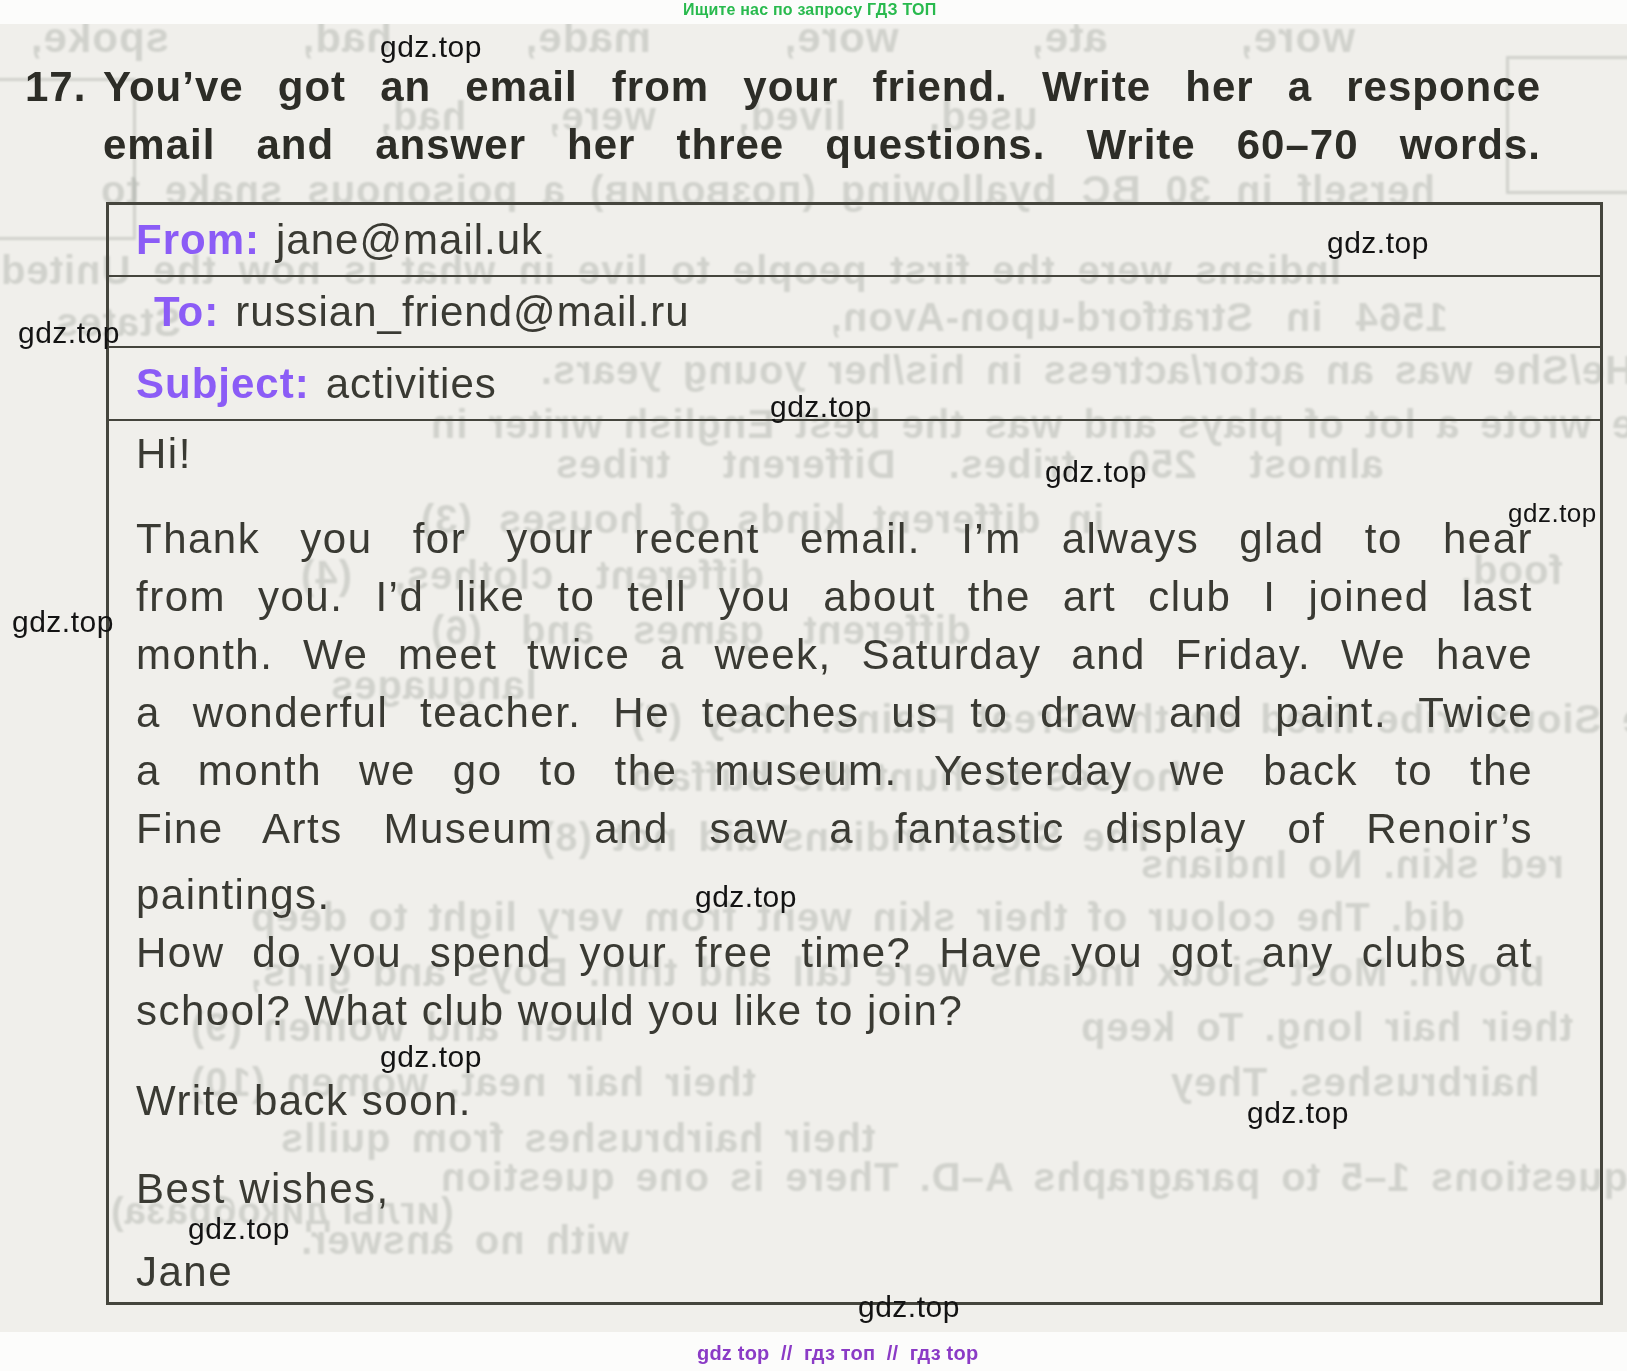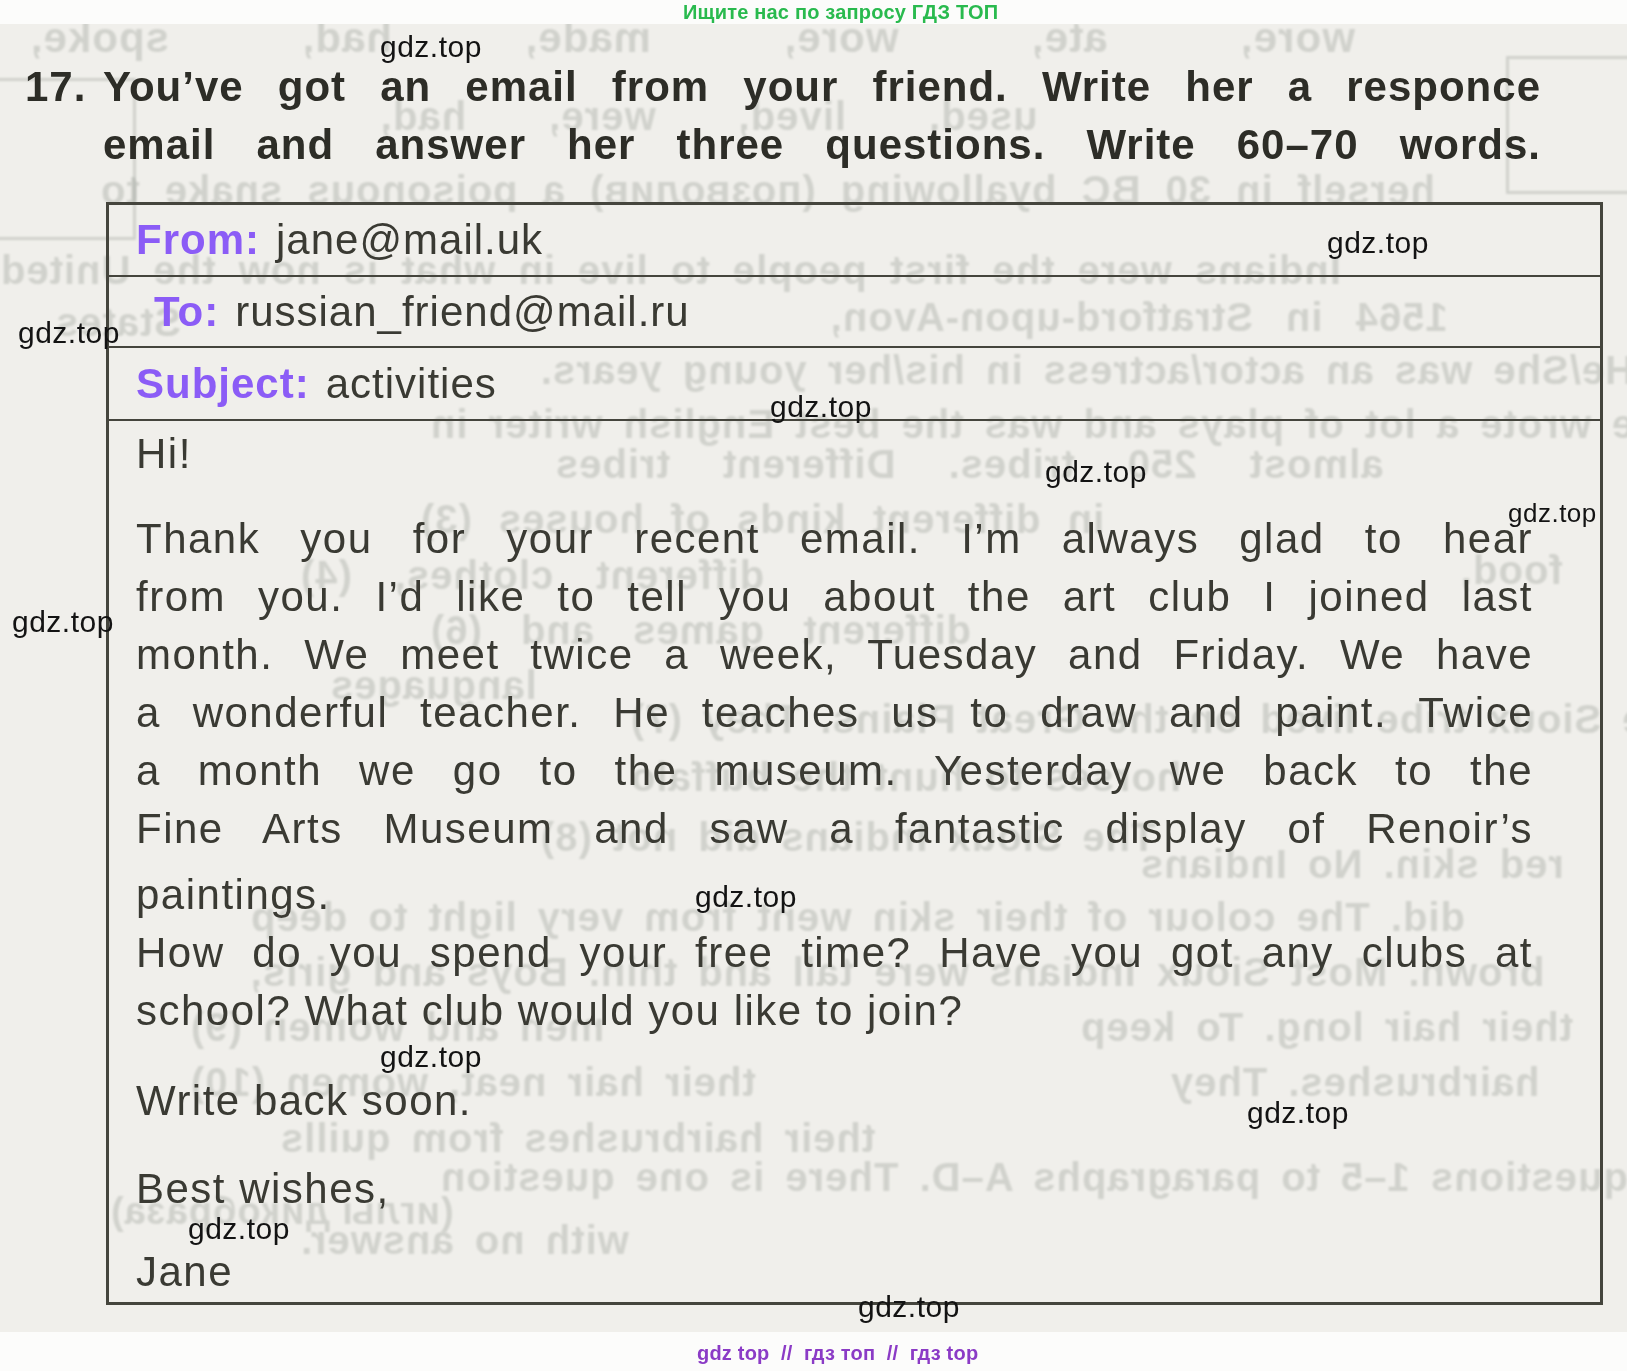--- a/index.html
+++ b/index.html
@@ -28,21 +28,21 @@
     filter:blur(1.2px);
     letter-spacing:1px;
   }
   .ghost-rect{position:absolute;border:3px solid #8a9088;opacity:.30;filter:blur(1px);}
   .ghost-rect.r1{left:-30px;top:78px;width:160px;height:156px;}
   .ghost-rect.r2{left:1506px;top:56px;width:140px;height:132px;}
 
   
   .toplink{
     position:absolute;left:683px;top:1px;
-    font-size:20px;color:var(--green,#29ba4e);
+    font-size:16px;color:var(--green,#29ba4e);
     white-space:pre;font-weight:bold;letter-spacing:.2px;
   }
   .bottomlink{
     position:absolute;left:697px;top:1342px;
     font-size:20px;color:var(--purple,#8b3bc6);
     white-space:pre;font-weight:bold;letter-spacing:.2px;
   }
 
   
   .heading{
@@ -148,21 +148,21 @@
       <span class="val">russian_friend@mail.ru</span>
     </div>
     <div class="hrow r-subject">
       <span class="lbl">Subject:</span>
       <span class="val">activities</span>
     </div>
     <div class="ebody" id="email-body">
         <div class="bline" style="margin-top: 4px;">Hi!</div>
         <div class="bline just" style="margin-top: 27px;">Thank you for your recent email. I’m always glad to hear</div>
         <div class="bline just" style="margin-top: 0px;">from you. I’d like to tell you about the art club I joined last</div>
-        <div class="bline just" style="margin-top: 0px;">month. We meet twice a week, Tuesday and Friday. We have</div>
+        <div class="bline just" style="margin-top: 0px;">month. We meet twice a week, Saturday and Friday. We have</div>
         <div class="bline just" style="margin-top: 0px;">a wonderful teacher. He teaches us to draw and paint. Twice</div>
         <div class="bline just" style="margin-top: 0px;">a month we go to the museum. Yesterday we back to the</div>
         <div class="bline just" style="margin-top: 0px;">Fine Arts Museum and saw a fantastic display of Renoir’s</div>
         <div class="bline" style="margin-top: 8px;">paintings.</div>
         <div class="bline just" style="margin-top: 0px;">How do you spend your free time? Have you got any clubs at</div>
         <div class="bline" style="margin-top: 0px;">school? What club would you like to join?</div>
         <div class="bline" style="margin-top: 32px;">Write back soon.</div>
         <div class="bline" style="margin-top: 30px;">Best wishes,</div>
         <div class="bline" style="margin-top: 25px;">Jane</div>
       </div>

